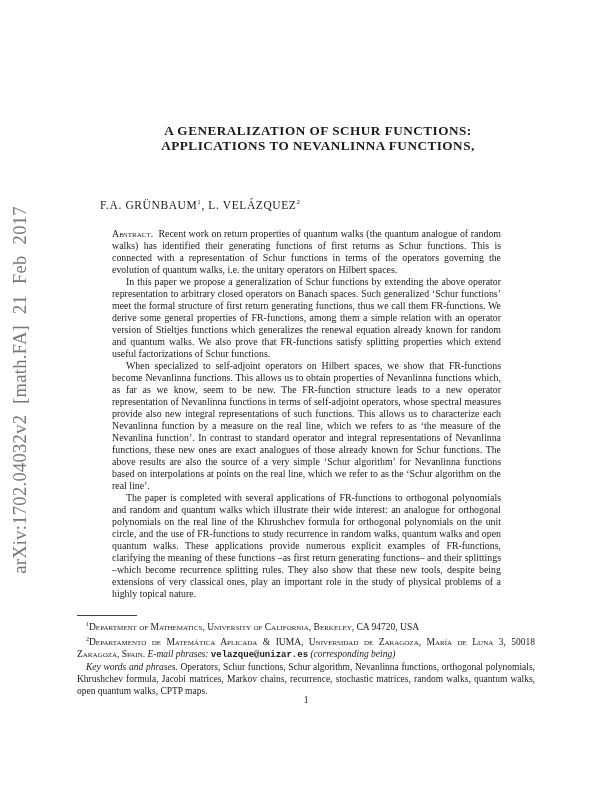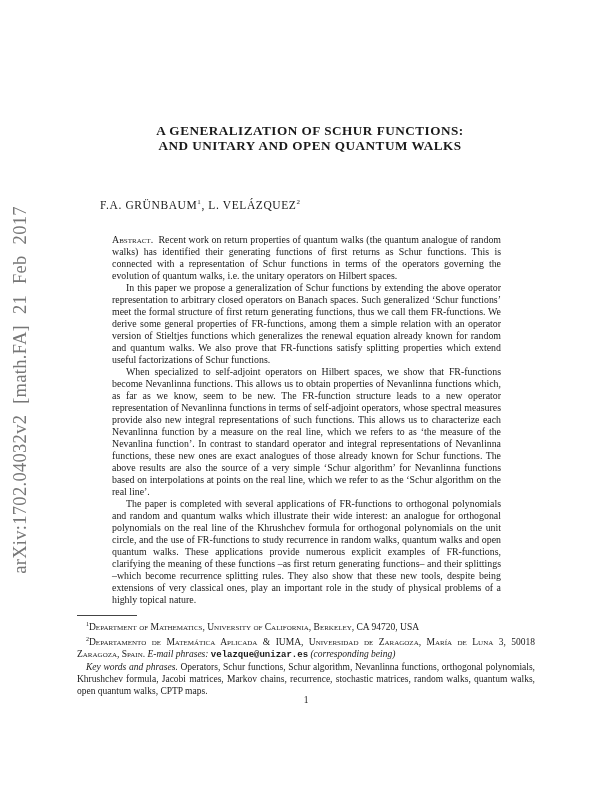--- a/index.html
+++ b/index.html
@@ -2,26 +2,26 @@
 <html><head>
 <meta charset="utf-8">
 <style>
   html, body { margin:0; padding:0; background:#ffffff; }
   body { width:612px; height:792px; position:relative; overflow:hidden;
          font-family:"Liberation Serif","DejaVu Serif",serif; color:#1a1a1a; }
   .stamp { position:absolute; left:5px; top:200px; width:30px; height:380px; }
   .stamp span { position:absolute; left:50%; top:50%; white-space:nowrap;
          transform:translate(-50%,-50%) rotate(-90deg);
          font-size:18.5px; color:#777; letter-spacing:0.3px; word-spacing:6px; }
-  .title { position:absolute; left:100px; width:420px; top:123px; text-align:center;
+  .title { position:absolute; left:108px; width:420px; top:123px; text-align:center;
          font-weight:bold; font-size:13.2px; line-height:15.4px; letter-spacing:0.5px; }
   .authors { position:absolute; left:100px; width:420px; top:198px; text-align:left;
          font-size:11.5px; letter-spacing:0.6px; }
   .authors sup { font-size:7px; }
-  .abstract { position:absolute; left:112px; width:389px; top:234px;
+  .abstract { position:absolute; left:112px; width:389px; top:228px;
          font-size:9.9px; line-height:12px; text-align:justify; }
   .abstract p { margin:0; text-indent:14px; }
   .abstract p.first { text-indent:0; }
   .sc { font-variant:small-caps; }
   .rule { position:absolute; left:77px; top:615px; width:60px; border-top:0.8px solid #444; }
   .foot { position:absolute; left:77px; width:458px; top:618px;
          font-size:9.5px; line-height:12px; text-align:justify; }
   .foot p { margin:0; text-indent:9px; }
   .foot sup { font-size:6px; }
   .mono { font-family:"Liberation Mono","DejaVu Sans Mono",monospace; font-size:9px; font-weight:bold; }
@@ -29,21 +29,21 @@
 </style>
 </head>
 <body>
 
 <div class="stamp">
   <span>arXiv:1702.04032v2  [math.FA]  21 Feb 2017</span>
 </div>
 
 <div class="title">
   <div>A GENERALIZATION OF SCHUR FUNCTIONS:</div>
-  <div>AND UNITARY AND OPEN QUANTUM WALKS</div>
+  <div>APPLICATIONS TO NEVANLINNA FUNCTIONS,</div>
 </div>
 
 <div class="authors">
   <span>F.A. GRÜNBAUM</span><sup>1</sup><span>, </span><span>L. VELÁZQUEZ</span><sup>2</sup>
 </div>
 
 <div class="abstract">
   <p class="first"><span class="sc">Abstract.</span>&nbsp; <span>Recent work on return properties of quantum walks (the quantum analogue of random walks) has identified their generating functions of first returns as Schur functions. This is connected with a representation of Schur functions in terms of the operators governing the evolution of quantum walks, i.e. the unitary operators on Hilbert spaces.</span></p>
   <p>In this paper we propose a generalization of Schur functions by extending the above operator representation to arbitrary closed operators on Banach spaces. Such generalized ‘Schur functions’ meet the formal structure of first return generating functions, thus we call them FR-functions. We derive some general properties of FR-functions, among them a simple relation with an operator version of Stieltjes functions which generalizes the renewal equation already known for random and quantum walks. We also prove that FR-functions satisfy splitting properties which extend useful factorizations of Schur functions.</p>
   <p>When specialized to self-adjoint operators on Hilbert spaces, we show that FR-functions become Nevanlinna functions. This allows us to obtain properties of Nevanlinna functions which, as far as we know, seem to be new.  The FR-function structure leads to a new operator representation of Nevanlinna functions in terms of self-adjoint operators, whose spectral measures provide also new integral representations of such functions. This allows us to characterize each Nevanlinna function by a measure on the real line, which we refers to as ‘the measure of the Nevanlina function’. In contrast to standard operator and integral representations of Nevanlinna functions, these new ones are exact analogues of those already known for Schur functions. The above results are also the source of a very simple ‘Schur algorithm’ for Nevanlinna functions based on interpolations at points on the real line, which we refer to as the ‘Schur algorithm on the real line’.</p>

